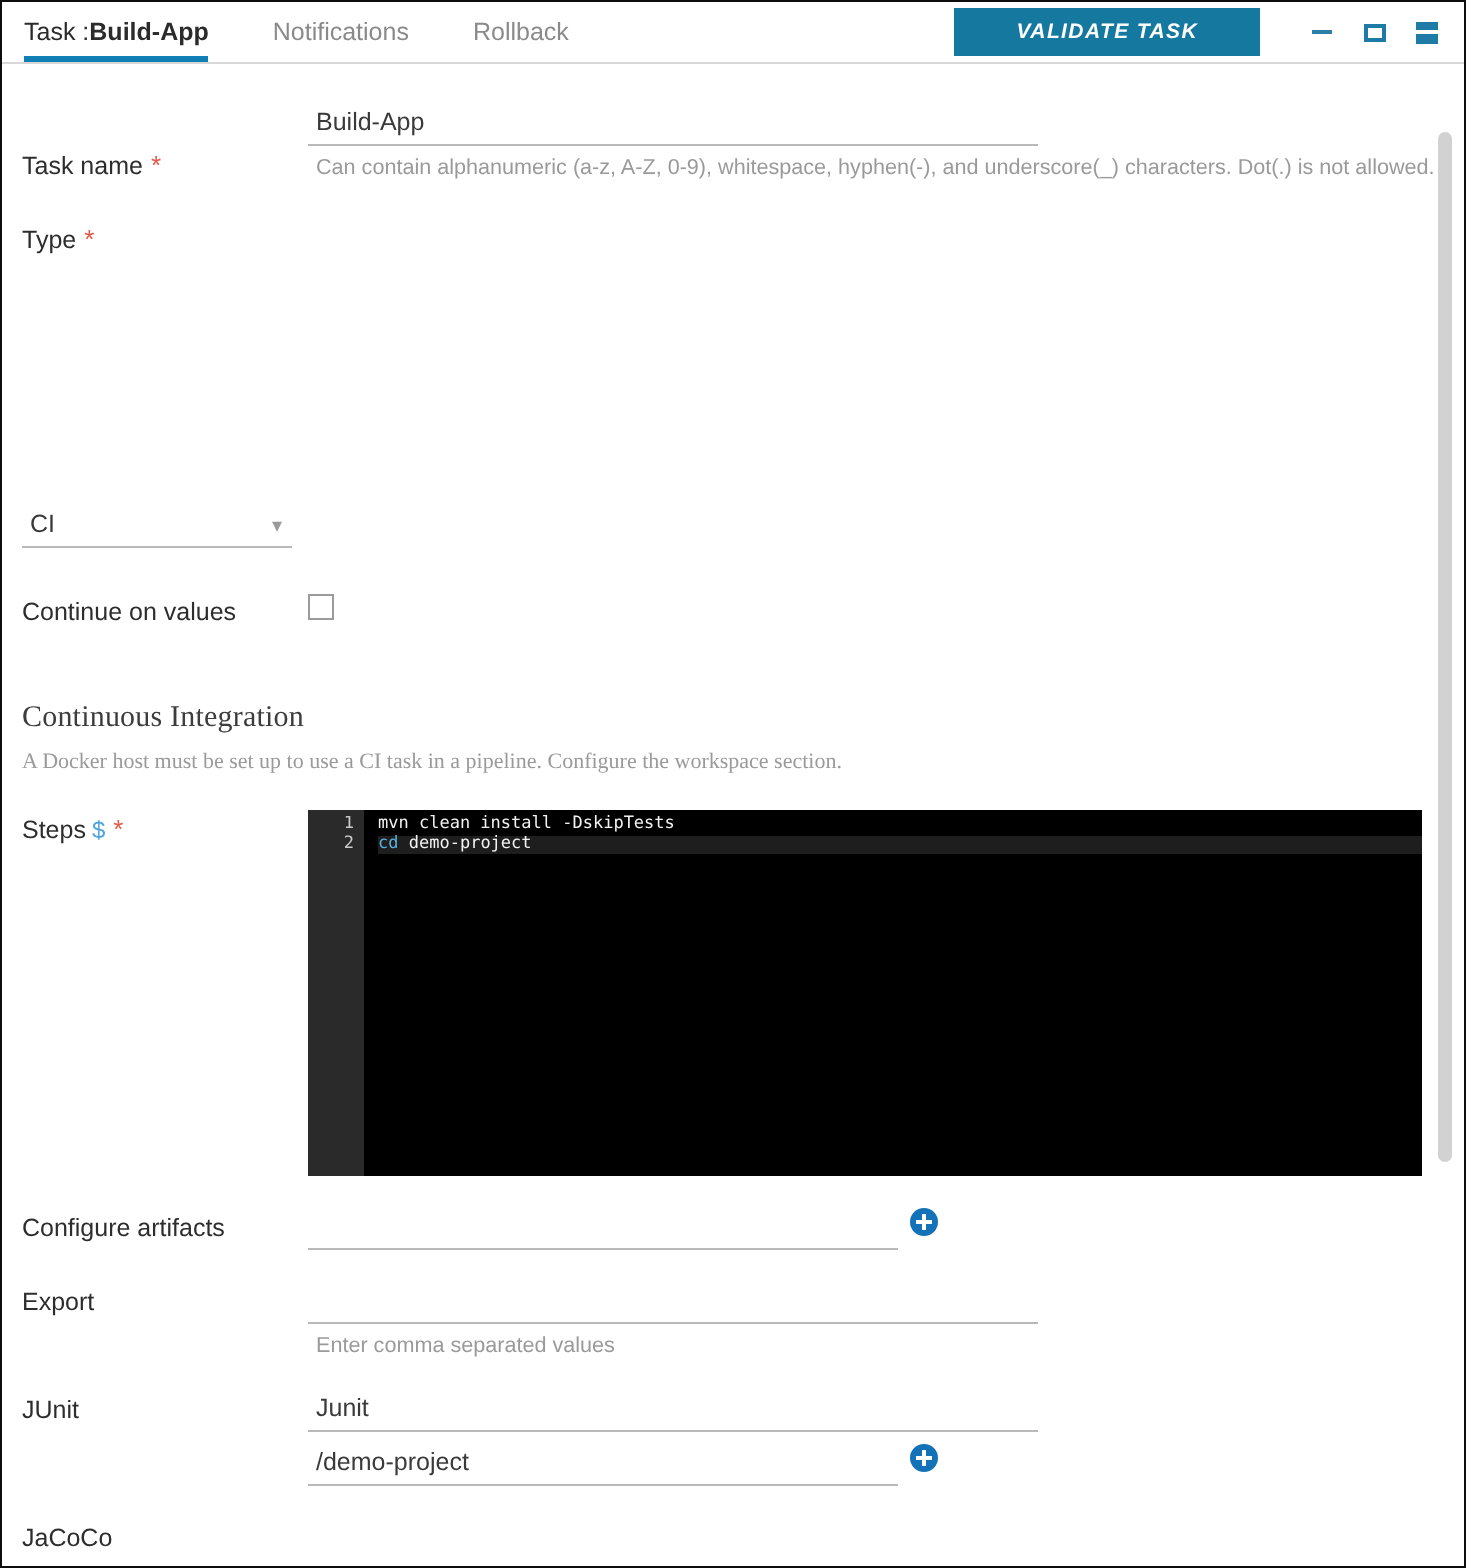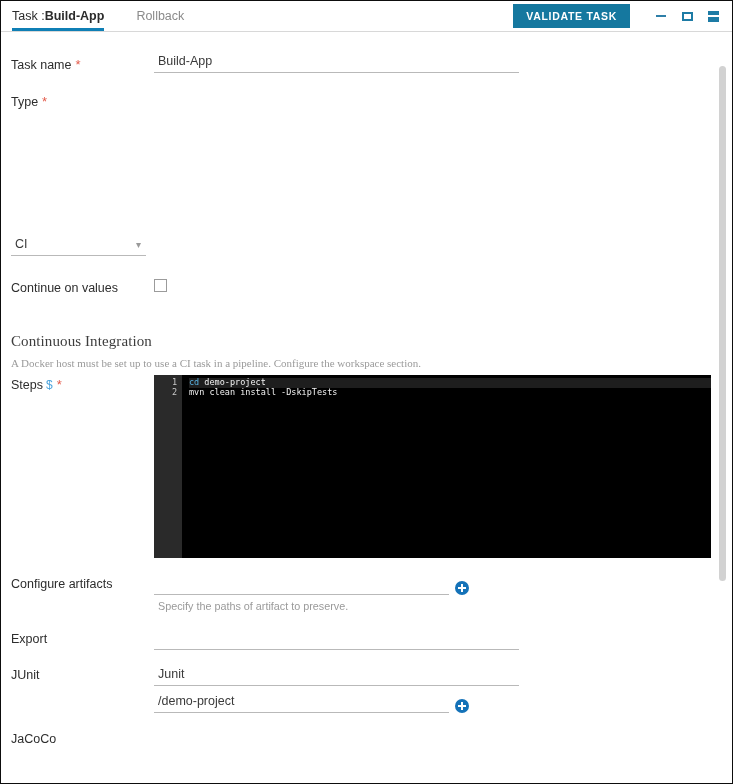--- a/index.html
+++ b/index.html
@@ -75,23 +75,24 @@
   }
 
   .validate-btn {
     background: #15789f;
     color: #ffffff;
     border: none;
     font-family: "Liberation Sans", sans-serif;
     font-size: 10.5px;
     font-weight: bold;
     letter-spacing: 0.7px;
-    padding: 6px 13px;
+    padding: 6px 31px;
     cursor: pointer;
     margin-right: 16px;
+    font-style: italic;
   }
 
   .win-ctl {
     width: 22px;
     height: 22px;
     display: flex;
     align-items: center;
     justify-content: center;
     cursor: pointer;
     margin-left: 4px;
@@ -322,21 +323,21 @@
   }
   .plus-icon::before {
     left: 3px; right: 3px; top: 6px; height: 2px;
   }
   .plus-icon::after {
     top: 3px; bottom: 3px; left: 6px; width: 2px;
   }
 
   .field-with-plus {
     display: flex;
-    align-items: flex-end;
+    align-items: flex-start;
     gap: 6px;
   }
 
   
   .vscroll {
     position: absolute;
     top: 34px;
     right: 6px;
     width: 7px;
     height: 515px;
@@ -351,20 +352,23 @@
 <div class="app-window">
 
   <div class="topbar">
 
     <div class="tabs">
       <div class="tab active">
         <span class="tab-prefix">Task :</span>
           <span class="tab-name">Build-App</span>
       </div>
       <div class="tab">
+        <span class="tab-name" style="font-weight:400">Notifications</span>
+      </div>
+      <div class="tab">
         <span class="tab-name" style="font-weight:400">Rollback</span>
       </div>
     </div>
 
     <div class="topbar-right">
       <button class="validate-btn">VALIDATE TASK</button>
       <div class="win-ctl">
         <span class="ic-min"></span>
       </div>
       <div class="win-ctl">
@@ -378,20 +382,21 @@
 
   <div class="content-scroll">
     <div class="content-inner">
 
       <div class="row" style="margin-top:20px;align-items:flex-end;">
         <div class="label-col">
           <span>Task name</span><span class="req">*</span>
         </div>
         <div class="field-col">
           <input class="underline-input" type="text" value="Build-App" style="">
+          <div class="helper">Can contain alphanumeric (a-z, A-Z, 0-9), whitespace, hyphen(-), and underscore(_) characters. Dot(.) is not allowed.</div>
         </div>
       </div>
 
       <div class="row" style="margin-top:19px;flex-direction:column;">
         <div class="label-col">
           <span>Type</span><span class="req">*</span>
         </div>
         <div class="field-col">
           <div class="select-wrap">
             <input class="underline-input short" type="text" readonly="" value="CI" style="">
@@ -408,58 +413,58 @@
         <div class="field-col">
           <span class="checkbox"></span>
         </div>
       </div>
 
       <div style="margin-top:37px;font-family:Liberation Serif, serif;">
         <div class="section-title">Continuous Integration</div>
         <div class="section-desc">A Docker host must be set up to use a CI task in a pipeline. Configure the workspace section.</div>
       </div>
 
-      <div class="row" style="margin-top:6px;">
+      <div class="row" style="margin-top:18px;">
         <div class="label-col">
           <span>Steps</span><span class="dollar">$</span><span class="req">*</span>
         </div>
         <div class="field-col">
           <div class="editor">
             <div class="editor-topstrip"></div>
             <div class="gutter">
               <div>1</div>
               <div>2</div>
             </div>
             <div class="code-area">
+              <div class="code-line"><span>mvn clean install -DskipTests</span></div>
               <div class="code-line l1"><span class="tok-cmd">cd</span><span> demo-project</span></div>
-              <div class="code-line"><span>mvn clean install -DskipTests</span></div>
             </div>
           </div>
         </div>
       </div>
 
       <div class="row" style="margin-top:16px;">
         <div class="label-col">
           <span>Configure artifacts</span>
         </div>
         <div class="field-col">
           <div class="field-with-plus">
             <input class="underline-input" style="width: 295px;" type="text" value="">
             <span class="plus-icon"></span>
           </div>
-          <div class="helper">Specify the paths of artifact to preserve.</div>
         </div>
       </div>
 
       <div class="row" style="margin-top:16px;">
         <div class="label-col">
           <span>Export</span>
         </div>
         <div class="field-col">
           <input class="underline-input" type="text" value="" style="">
+          <div class="helper">Enter comma separated values</div>
         </div>
       </div>
 
       <div class="row" style="margin-top:15px;">
         <div class="label-col">
           <span>JUnit</span>
         </div>
         <div class="field-col">
           <input class="underline-input" type="text" value="Junit" style="">
           <div class="field-with-plus" style="margin-top:6px">

